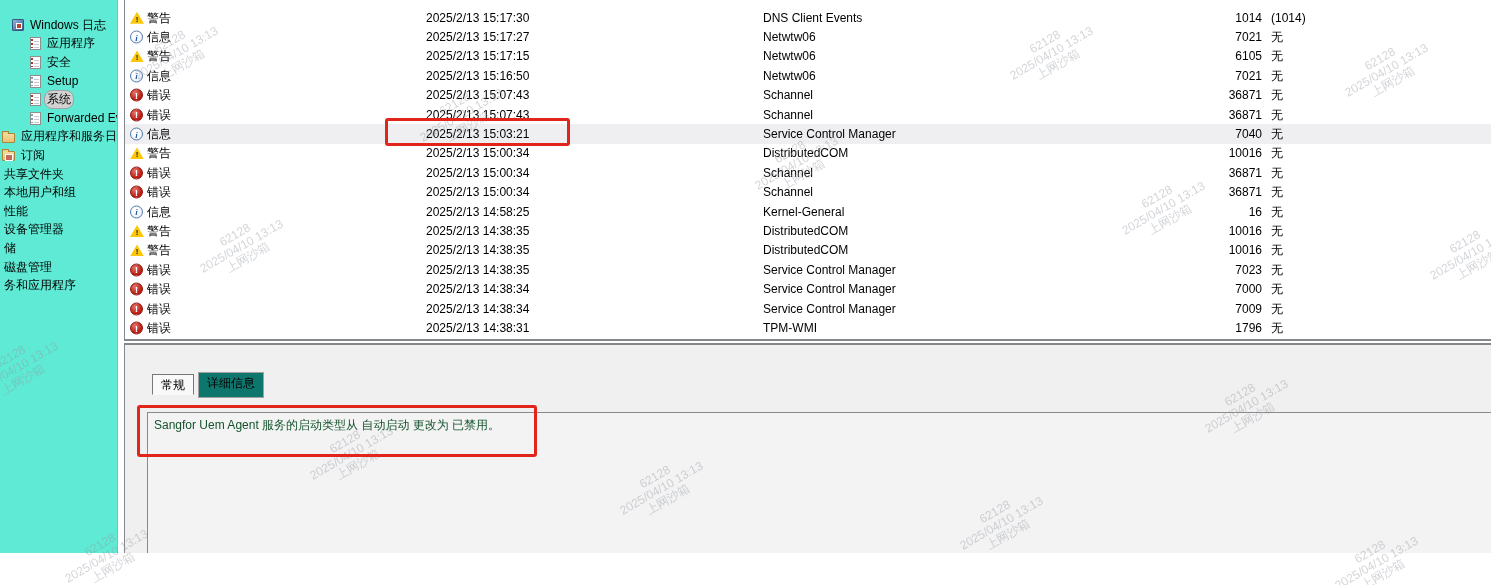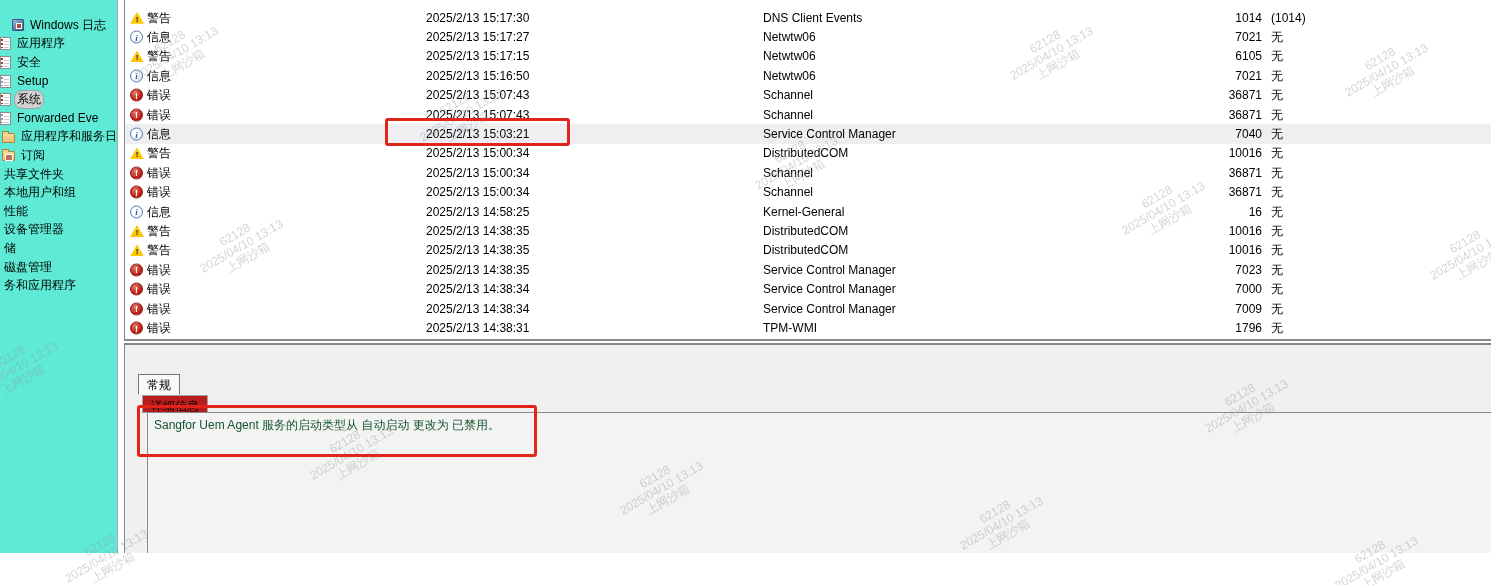--- a/index.html
+++ b/index.html
@@ -12,21 +12,21 @@
 
   
   .sidebar{
     position:absolute;left:0;top:0;width:118px;height:553px;background:#5eead4;
     padding-top:16px;box-sizing:border-box;overflow:hidden;
     border-right:1px solid #a9a9a9;
   }
   .tree-item{height:18.6px;display:flex;align-items:center;font-size:12px;color:#000;white-space:nowrap;cursor:default;}
   .indent-0{padding-left:2px;}
   .indent-1{padding-left:12px;}
-  .indent-2{}
+  .indent-2{padding-left:30px;}
   .tree-icon{flex:none;margin-right:4px;position:relative;box-sizing:border-box;}
   .tree-icon.log,.tree-icon.log-plain{width:11px;height:13px;background:#fdfdfd;border:1px solid #8f8f8f;}
   .tree-icon.log::before{content:"";position:absolute;left:0;top:1px;bottom:1px;width:2px;
     background-image:repeating-linear-gradient(#a33a30 0 2px,transparent 2px 4px);}
   .tree-icon.log-plain::before{content:"";position:absolute;left:0;top:1px;bottom:1px;width:2px;
     background-image:repeating-linear-gradient(#8d9bb0 0 2px,transparent 2px 4px);}
   .tree-icon.log::after,.tree-icon.log-plain::after{content:"";position:absolute;left:3px;top:3px;width:5px;height:7px;
     background-image:repeating-linear-gradient(#c3cad2 0 1px,transparent 1px 3px);}
   .tree-icon.log-group{width:12px;height:12px;border:1px solid #38567f;border-radius:1px;
     background:linear-gradient(135deg,#9db9dd 0%,#5d81ad 55%,#3d5e8a 100%);}
@@ -59,22 +59,22 @@
     border:1px solid #5679ab;color:#265a9d;font-size:9px;font-family:"Liberation Serif",serif;font-style:italic;}
   .lvl.error{width:13px;height:13px;border-radius:50%;background:radial-gradient(circle at 35% 30%,#e3766c,#bd1d13 65%);
     border:1px solid #8d120c;color:#fff;font-size:9px;}
 
   
   .detail-pane{
     position:absolute;left:124px;top:343px;width:1367px;height:210px;background:#f0f0f0;
     border-left:1px solid #84878c;border-top:2px solid #84878c;box-sizing:border-box;overflow:hidden;
   }
   .detail-title{position:absolute;left:8px;top:4px;font-family:"DejaVu Sans Mono",monospace;font-size:12px;color:#101010;letter-spacing:0.5px;}
-  .tabstrip{position:absolute;left:13px;top:29px;display:flex;align-items:flex-start;height:21px;flex-direction:column;}
-  .tab{font-size:12px;padding:2px 8px 3px 8px;border:1px solid #a2a2a2;background:#b91c1c;height:18px;box-sizing:border-box;white-space:nowrap;cursor:default;}
+  .tabstrip{position:absolute;left:27px;top:29px;display:flex;align-items:center;height:21px;}
+  .tab{font-size:12px;padding:2px 8px 3px 8px;border:1px solid #a2a2a2;background:#0f766e;height:26px;box-sizing:border-box;white-space:nowrap;cursor:default;}
   .tab.active{background:#f9f9f9;border-color:#777;border-bottom-color:#f9f9f9;height:21px;z-index:2;position:relative;}
   .tab + .tab{margin-left:4px;}
   .textbox{
     position:absolute;left:22px;top:67px;right:-1px;height:170px;background:#f3f3f3;
     border:1px solid #8a8a8a;box-sizing:border-box;padding:4px 6px;font-size:12px;color:#14532d;
   }
 
   
   .anno{position:absolute;border:3px solid #e2251a;border-radius:3px;z-index:60;pointer-events:none;}
   .anno1{left:385px;top:118px;width:179px;height:22px;}

